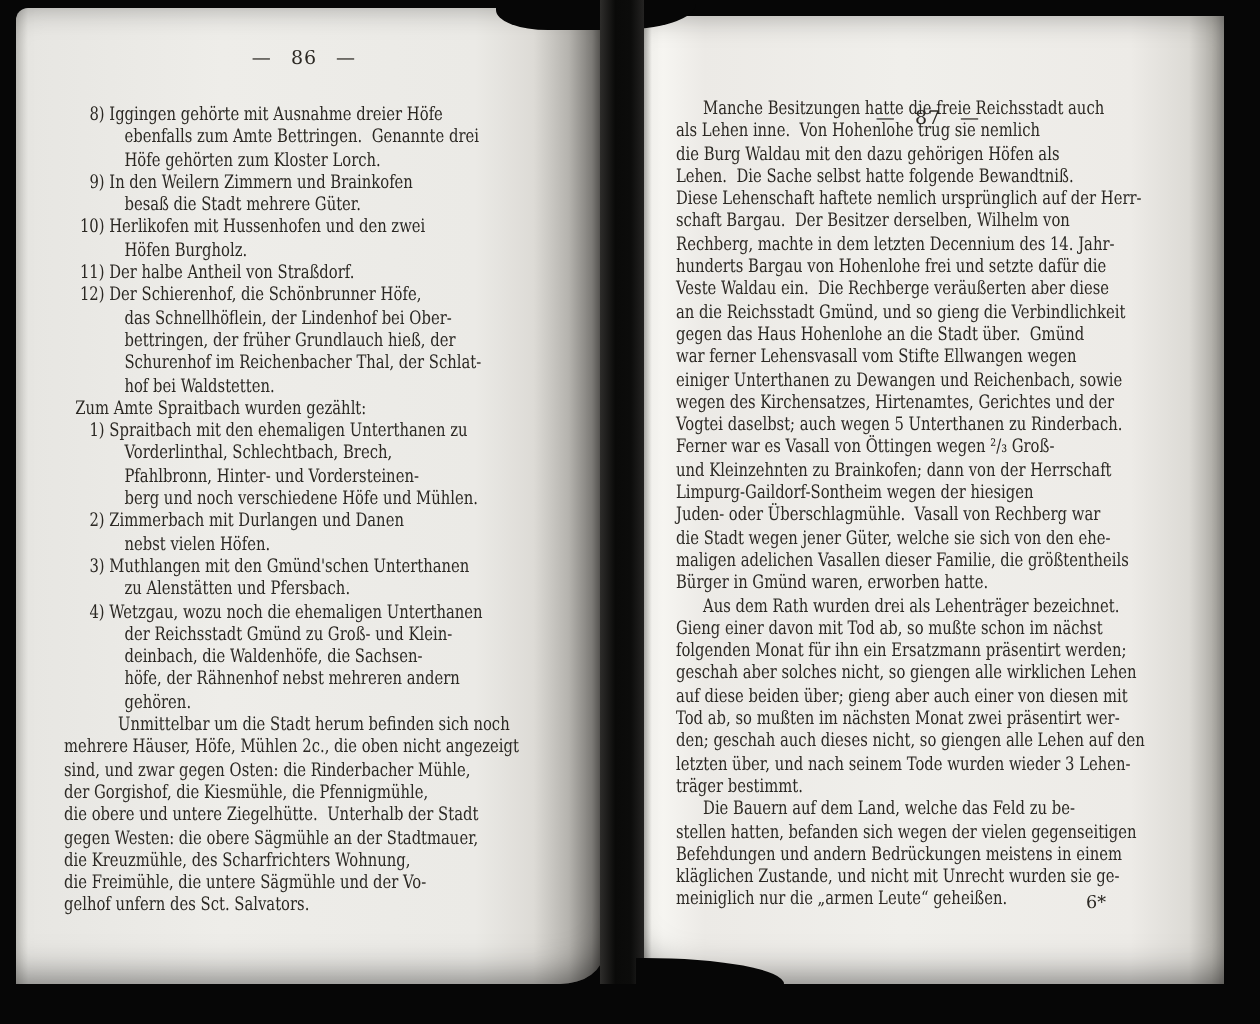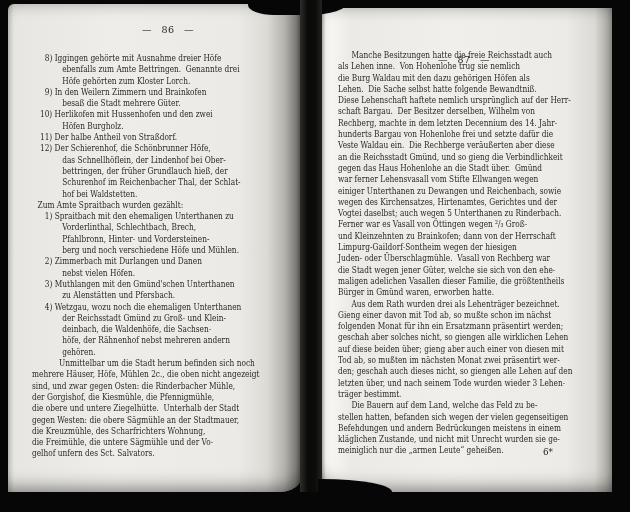--- a/index.html
+++ b/index.html
@@ -32,21 +32,21 @@
   .li1{padding-left:16px;}
   .li1b{padding-left:10px;}
   .li{padding-left:38px;}
   .h{padding-left:7px;}
   #left-text .pi{padding-left:34px;}
   #right-text .pi{padding-left:17px;}
   .hdr{
     position:absolute;font-size:9.5px;color:#2b2823;text-align:center;
     white-space:pre;word-spacing:6px;letter-spacing:.5px;
   }
-  #left-header{left:48px;top:24px;width:240px;}
+  #left-header{left:32px;top:24px;width:240px;}
   #right-header{left:340px;top:27px;width:248px;margin-top:27px;}
   #sig-mark{position:absolute;left:543px;top:447px;font-size:8.8px;color:#2b2823;}
   
   #top-band{position:absolute;left:0;top:0;width:630px;height:4px;background:#060606;}
   #gutter-top{position:absolute;left:248px;top:0;width:100px;height:15px;background:#060606;
     border-bottom-left-radius:26px 10px;border-bottom-right-radius:40px 13px;}
   #gutter-shadow{position:absolute;left:300px;top:0;width:22px;height:512px;
     background:linear-gradient(to right,#2e2d2b 0%,#0a0a09 35%,#0c0c0b 70%,#242322 100%);}
   #right-page-curl{position:absolute;left:318px;top:479px;width:74px;height:14px;background:#060606;
     border-top-right-radius:70px 13px;}

